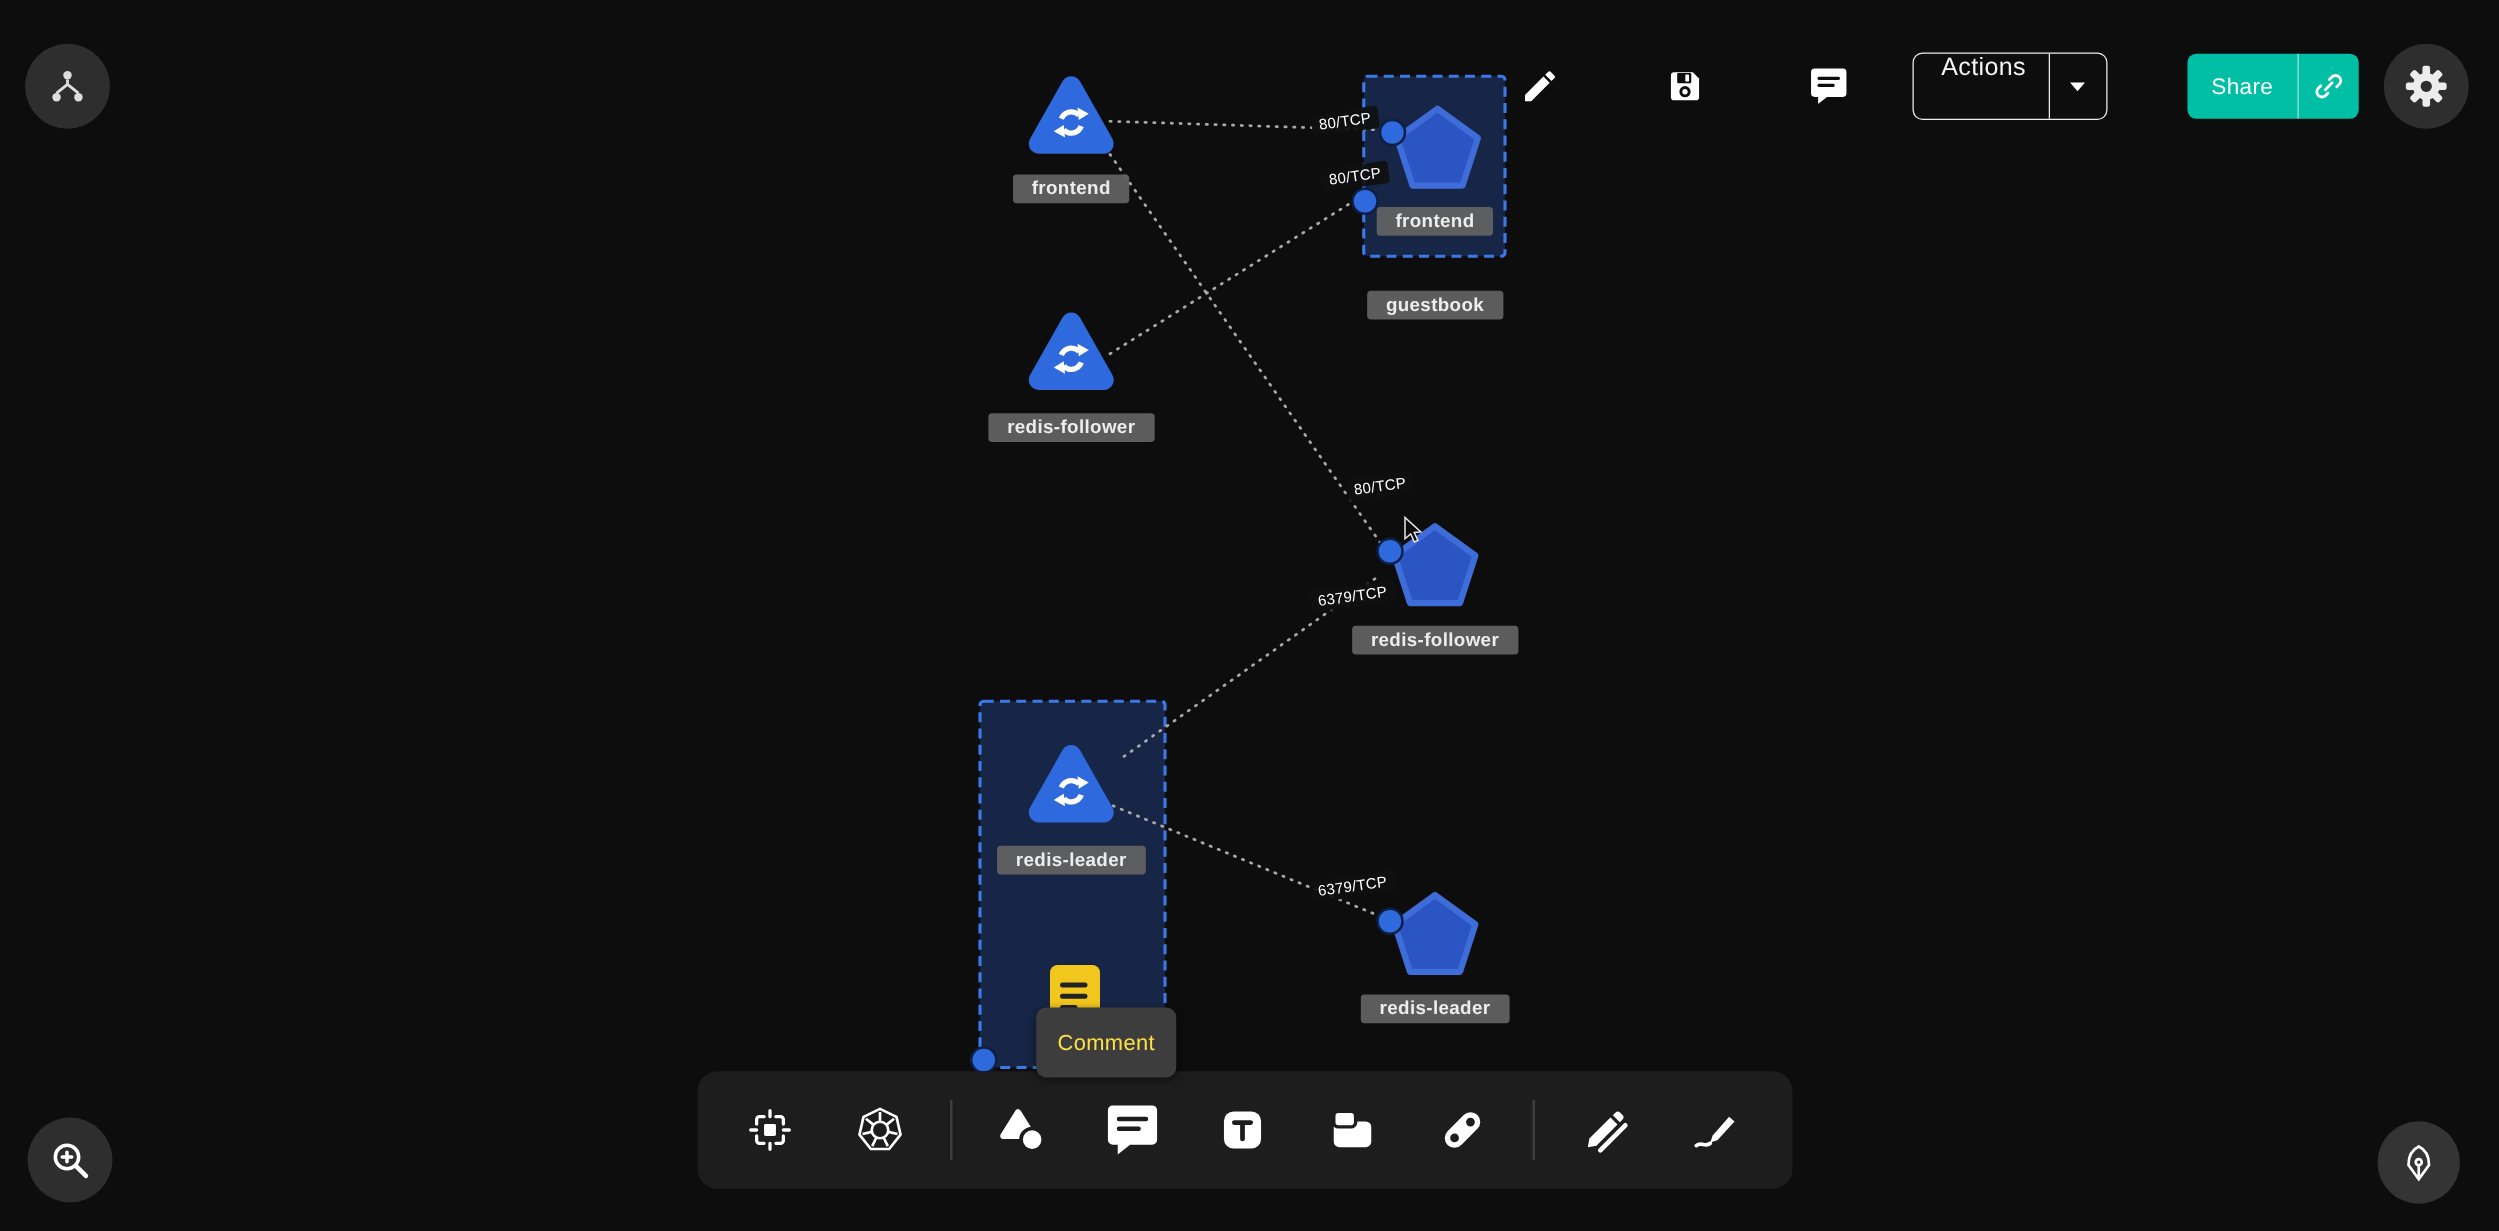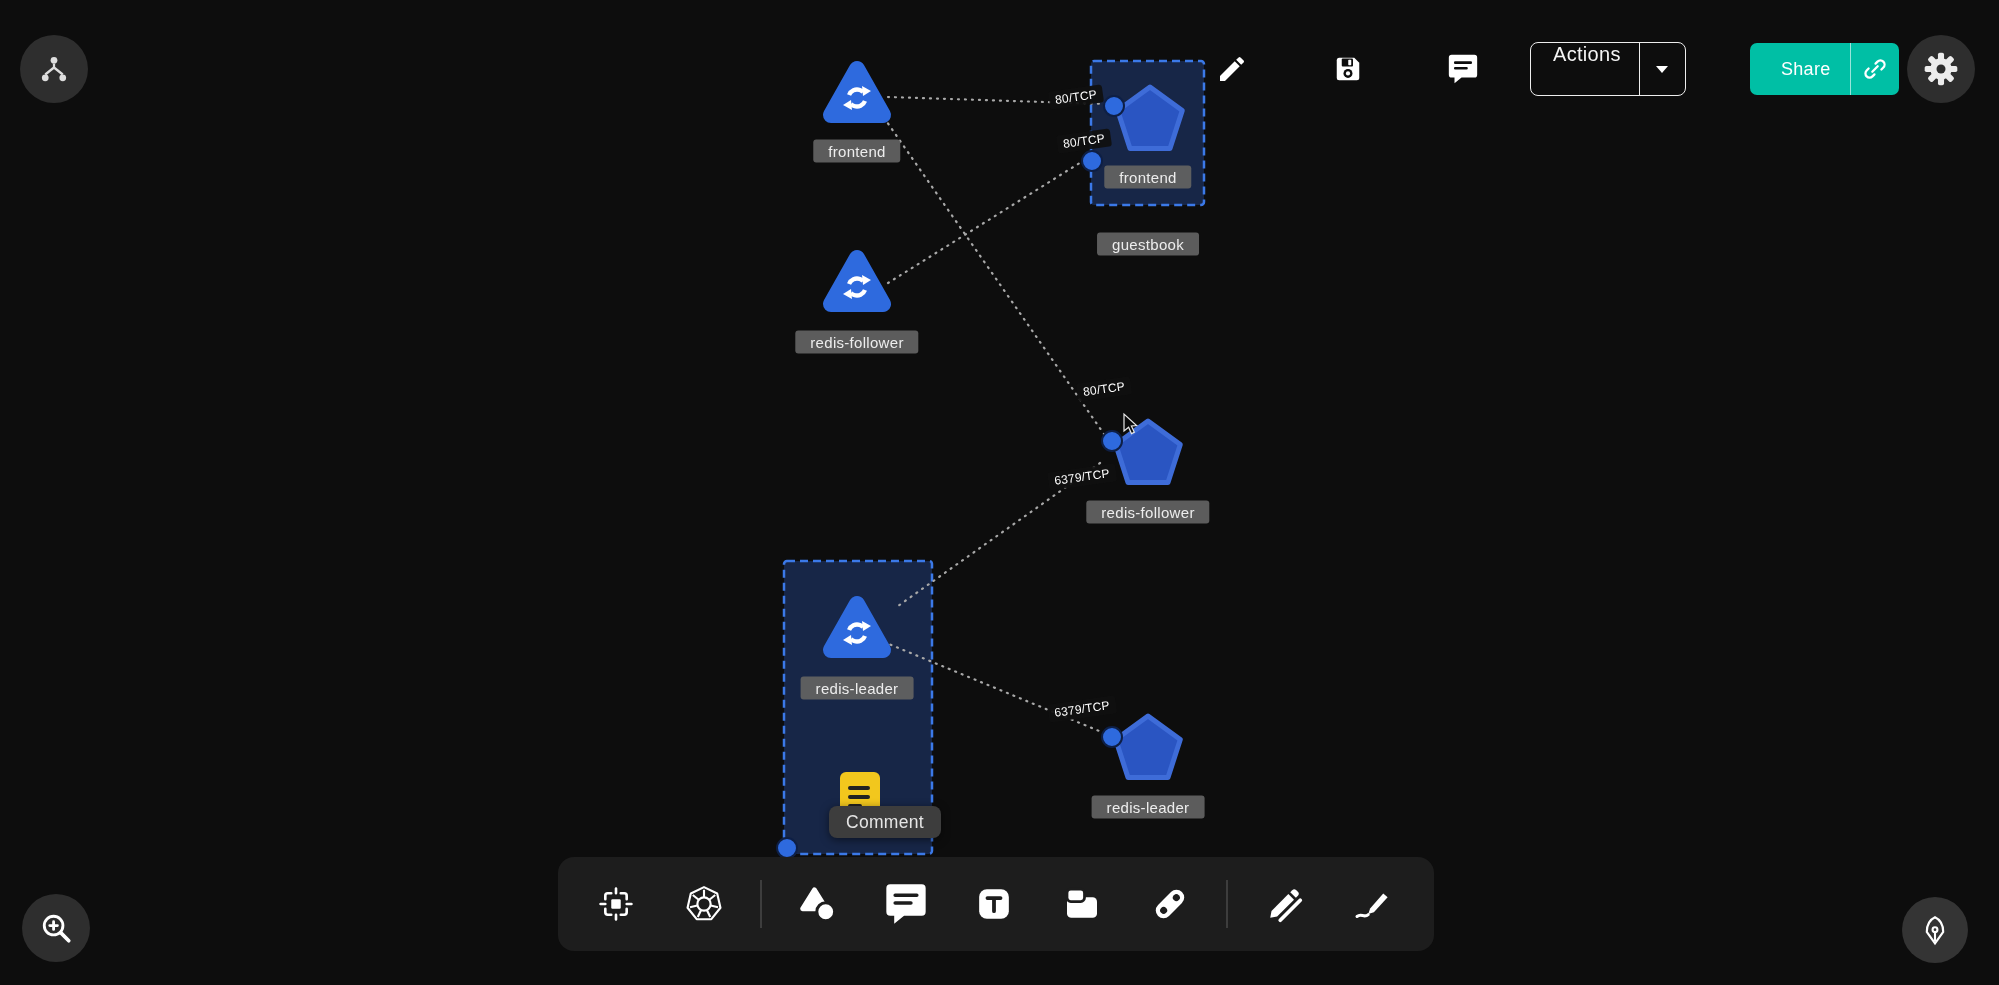--- a/index.html
+++ b/index.html
@@ -7,21 +7,21 @@
   body{
     position:relative;overflow:hidden;background:#0d0d0d;
     font-family:"Liberation Sans",sans-serif;color:#fff;
   }
   
   #diagram-svg{position:absolute;left:0;top:0;z-index:0}
   #label-layer{position:absolute;left:0;top:0;width:100%;height:100%;z-index:1;pointer-events:none}
   .node-label{
     position:absolute;transform:translate(-50%,-50%);
     background:rgba(97,97,97,.95);color:#ededed;font-size:15px;
-    padding:3px 15px;border-radius:3px;white-space:nowrap;letter-spacing:.3px;
+    padding:3px 15px;border-radius:3px;white-space:nowrap;letter-spacing:.3px;font-weight:bold;
   }
   .port-label{
     position:absolute;transform:translate(-50%,-50%) rotate(-8deg);
     background:rgba(16,16,16,.94);color:#fff;font-size:12px;
     padding:2px 6px;border-radius:3px;white-space:nowrap;letter-spacing:.2px;
   }
   .grp{fill:rgba(41,82,176,.36);stroke:#3b79e8;stroke-width:2.5;stroke-dasharray:8 5}
   .edge{stroke:#a8a8a8;stroke-width:2.2;stroke-dasharray:1 6;stroke-linecap:round}
   .tri{fill:#2e6ade;stroke:#2e6ade;stroke-width:16;stroke-linejoin:round}
   .pent{fill:#2a55c2;stroke:#3e6cd8;stroke-width:5;stroke-linejoin:round}
@@ -44,40 +44,40 @@
     position:absolute;left:1530px;top:42px;height:54px;z-index:5;
     border:1.5px solid #ededed;border-radius:8px;display:flex;cursor:pointer;
   }
   .actions-label{padding:0 18px 0 22px;font-size:20px;color:#f4f4f4;letter-spacing:.3px}
   .actions-caret{
     width:46px;height:100%;display:flex;align-items:center;justify-content:center;
     border-left:1.5px solid #ededed;
   }
   .share-btn{
     position:absolute;left:1750px;top:43px;height:52px;z-index:5;
-    background:#00bfa5;border-radius:7px;display:flex;align-items:stretch;cursor:pointer;padding-left:12px;
+    background:#00bfa5;border-radius:7px;display:flex;align-items:stretch;cursor:pointer;
   }
   .share-label{display:flex;align-items:center;padding:0 19px;font-size:18px;color:#fff;letter-spacing:.3px}
   .share-divider{width:1px;background:rgba(255,255,255,.6);margin:0}
   .share-link{width:48px;display:flex;align-items:center;justify-content:center}
   .toolbar{
     position:absolute;left:558px;top:857px;width:876px;height:94px;z-index:5;
     background:#1d1d1d;border-radius:16px;display:flex;align-items:center;
     gap:24px;padding:0 26px;
   }
   .tool{
     width:64px;height:64px;border-radius:10px;display:flex;align-items:center;
     justify-content:center;cursor:pointer;flex:0 0 auto;
   }
   .tool.active svg{transform:scale(1.18)}
   .tb-sep{width:2px;height:48px;background:#3d3d3d;flex:0 0 auto}
   .tooltip{
-    position:absolute;left:829px;top:806px;height:32px;z-index:7;
+    position:absolute;left:829px;top:806px;height:56px;z-index:7;
     background:#3d3d3d;border-radius:8px;display:flex;align-items:center;
-    padding:0 17px;font-size:17.5px;color:#e5e5e5;letter-spacing:.3px;
+    padding:0 17px;font-size:17.5px;color:#fde047;letter-spacing:.3px;
     box-shadow:0 2px 8px rgba(0,0,0,.5);
   }
 </style>
 </head>
 <body>
 
 <svg id="diagram-svg" width="1999" height="985">
     <rect x="1091" y="61" width="113" height="144" rx="3" class="grp"></rect>
     <rect x="784" y="561" width="148" height="293" rx="3" class="grp"></rect>
     <line x1="888" y1="97" x2="1106" y2="104" class="edge"></line>

